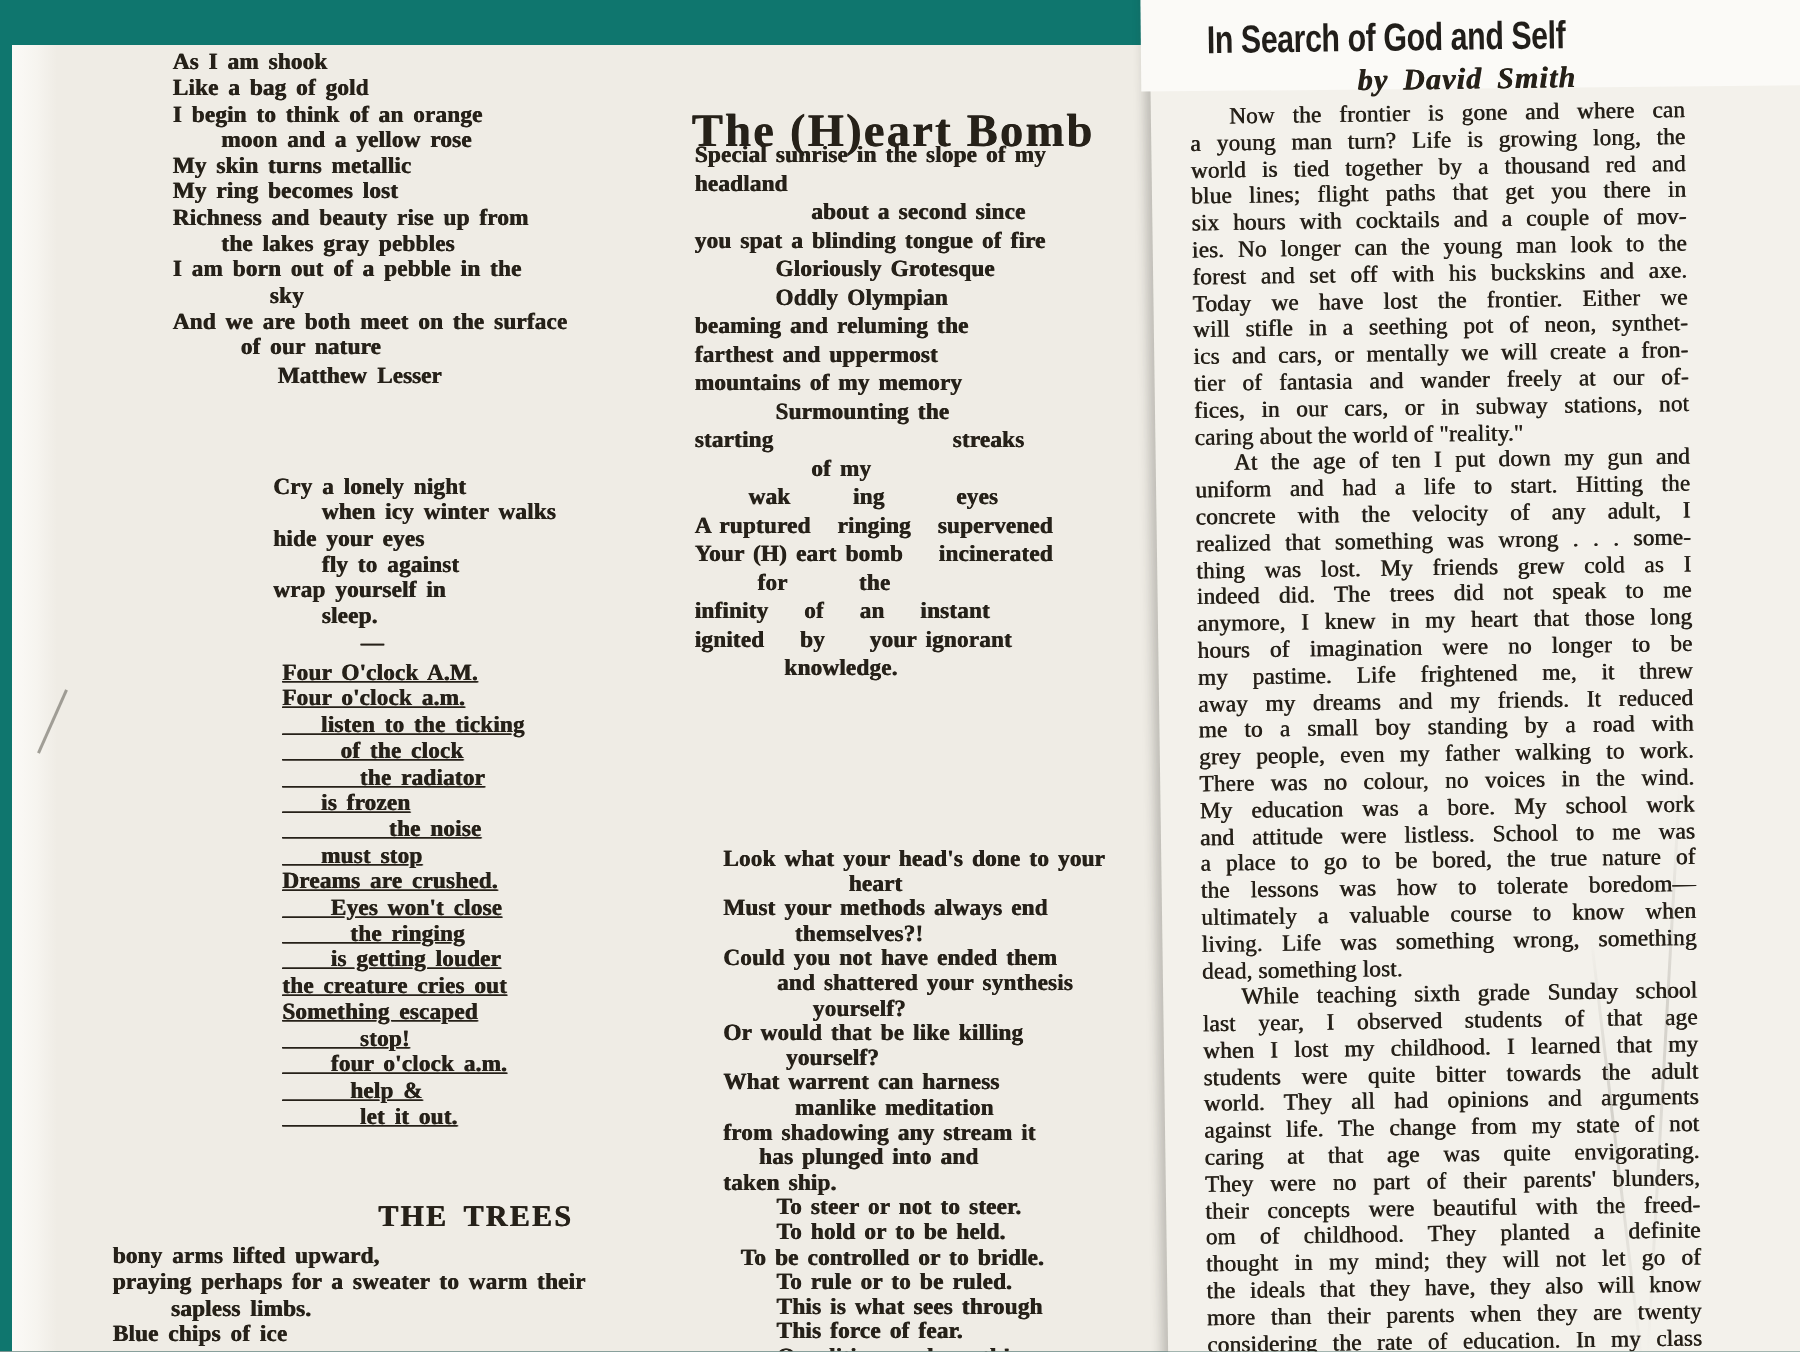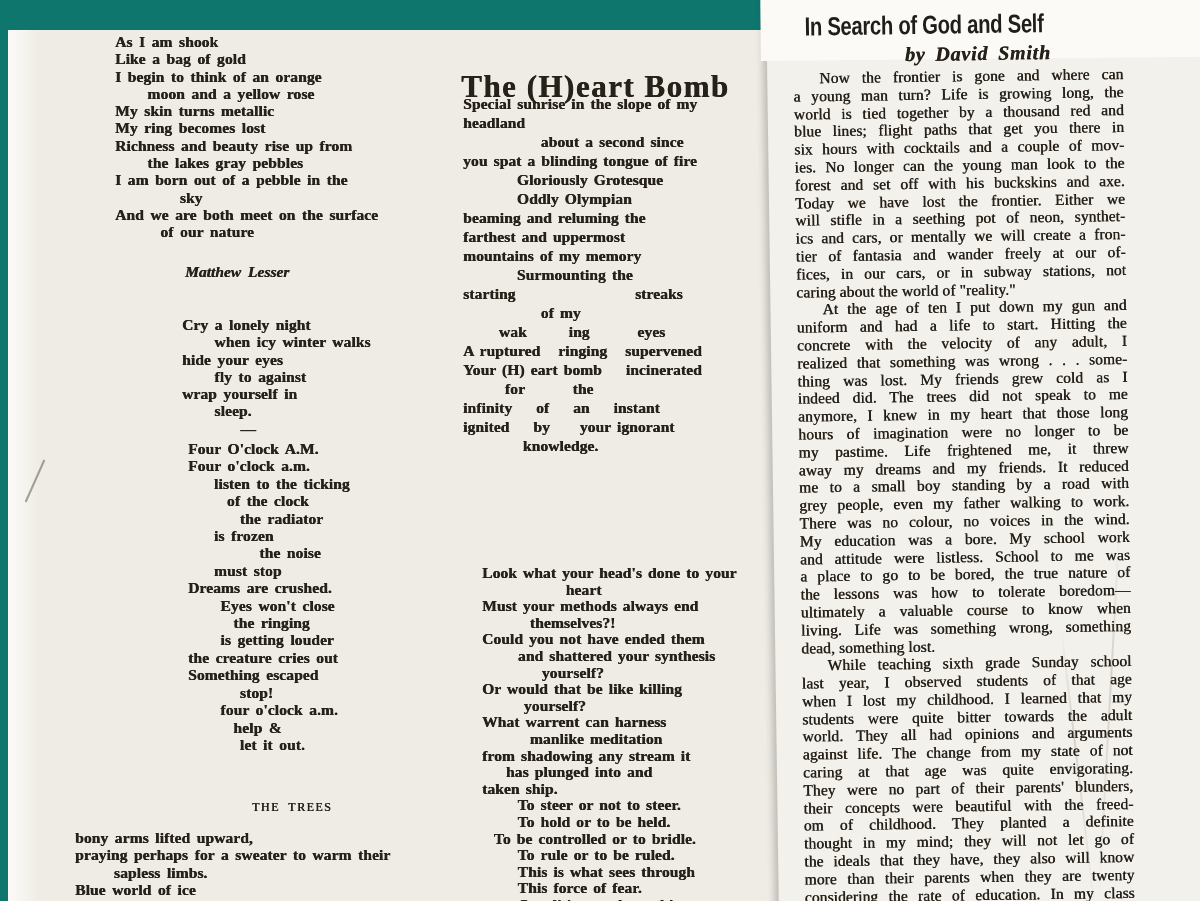--- a/index.html
+++ b/index.html
@@ -10,26 +10,26 @@
     background:#efece5;overflow:hidden;}
   #paper-edge{position:absolute;left:0;top:0;width:30px;height:100%;
     background:linear-gradient(90deg,#fbfaf7 0%,#f6f4ef 55%,rgba(246,244,239,0) 100%);}
   #fold-mark{position:absolute;left:26px;top:428px;width:2px;height:46px;
     background:#7d7a72;transform:rotate(24deg);opacity:.7;}
   .txtink{text-shadow:0.45px 0 0 currentColor;}
   
   .poem{position:absolute;white-space:pre;font-size:15.5px;font-weight:700;
     word-spacing:2.5px;letter-spacing:.1px;line-height:17.3px;}
   #poem1{left:107px;top:3px;}
-  #poem1-author{position:absolute;left:177px;top:212px;font-style:italic;
-    font-weight:700;font-size:15.5px;word-spacing:3px;margin-top:21px;}
+  #poem1-author{position:absolute;left:177px;top:212px;
+    font-weight:700;font-size:15.5px;word-spacing:3px;}
   #poem2{left:174px;top:286px;}
-  #poem3{left:180px;top:410px;line-height:17.4px;}
-  #trees-title{position:absolute;left:244px;top:770px;font-size:12px;
-    font-weight:400;letter-spacing:1.5px;word-spacing:4px;}
+  #poem3{left:180px;top:410px;line-height:17.4px;text-decoration:underline;}
+  #trees-title{position:absolute;left:244px;top:770px;font-size:20px;
+    font-weight:700;letter-spacing:1.5px;word-spacing:4px;}
   #poem4{left:67px;top:799px;}
   
   #mid-title{position:absolute;left:453px;top:-9px;font-size:31px;
     font-weight:700;letter-spacing:1.5px;white-space:nowrap;margin-top:48px;}
   .stanza{position:absolute;white-space:pre;font-size:15.5px;font-weight:700;
     word-spacing:2px;letter-spacing:.1px;margin-top:21px;}
   #stanza1{left:455px;top:43px;line-height:19px;}
   #stanza2{left:470px;top:406px;line-height:18.6px;}
   #stanza3{left:474px;top:514px;line-height:16.6px;}
   
@@ -98,21 +98,21 @@
 Something escaped
         stop!
      four o'clock a.m.
        help &amp;
         let it out.</div>
 
     <div id="trees-title" class="txtink">THE TREES</div>
     <div id="poem4" class="poem txtink">bony arms lifted upward,
 praying perhaps for a sweater to warm their
       sapless limbs.
-Blue world of ice</div>
+Blue chips of ice</div>
 
     <div id="mid-title" class="txtink">The (H)eart Bomb</div>
     <div id="stanza1" class="stanza txtink">Special sunrise in the slope of my
 headland
              about a second since
 you spat a blinding tongue of fire
          Gloriously Grotesque
          Oddly Olympian
 beaming and reluming the
 farthest and uppermost

